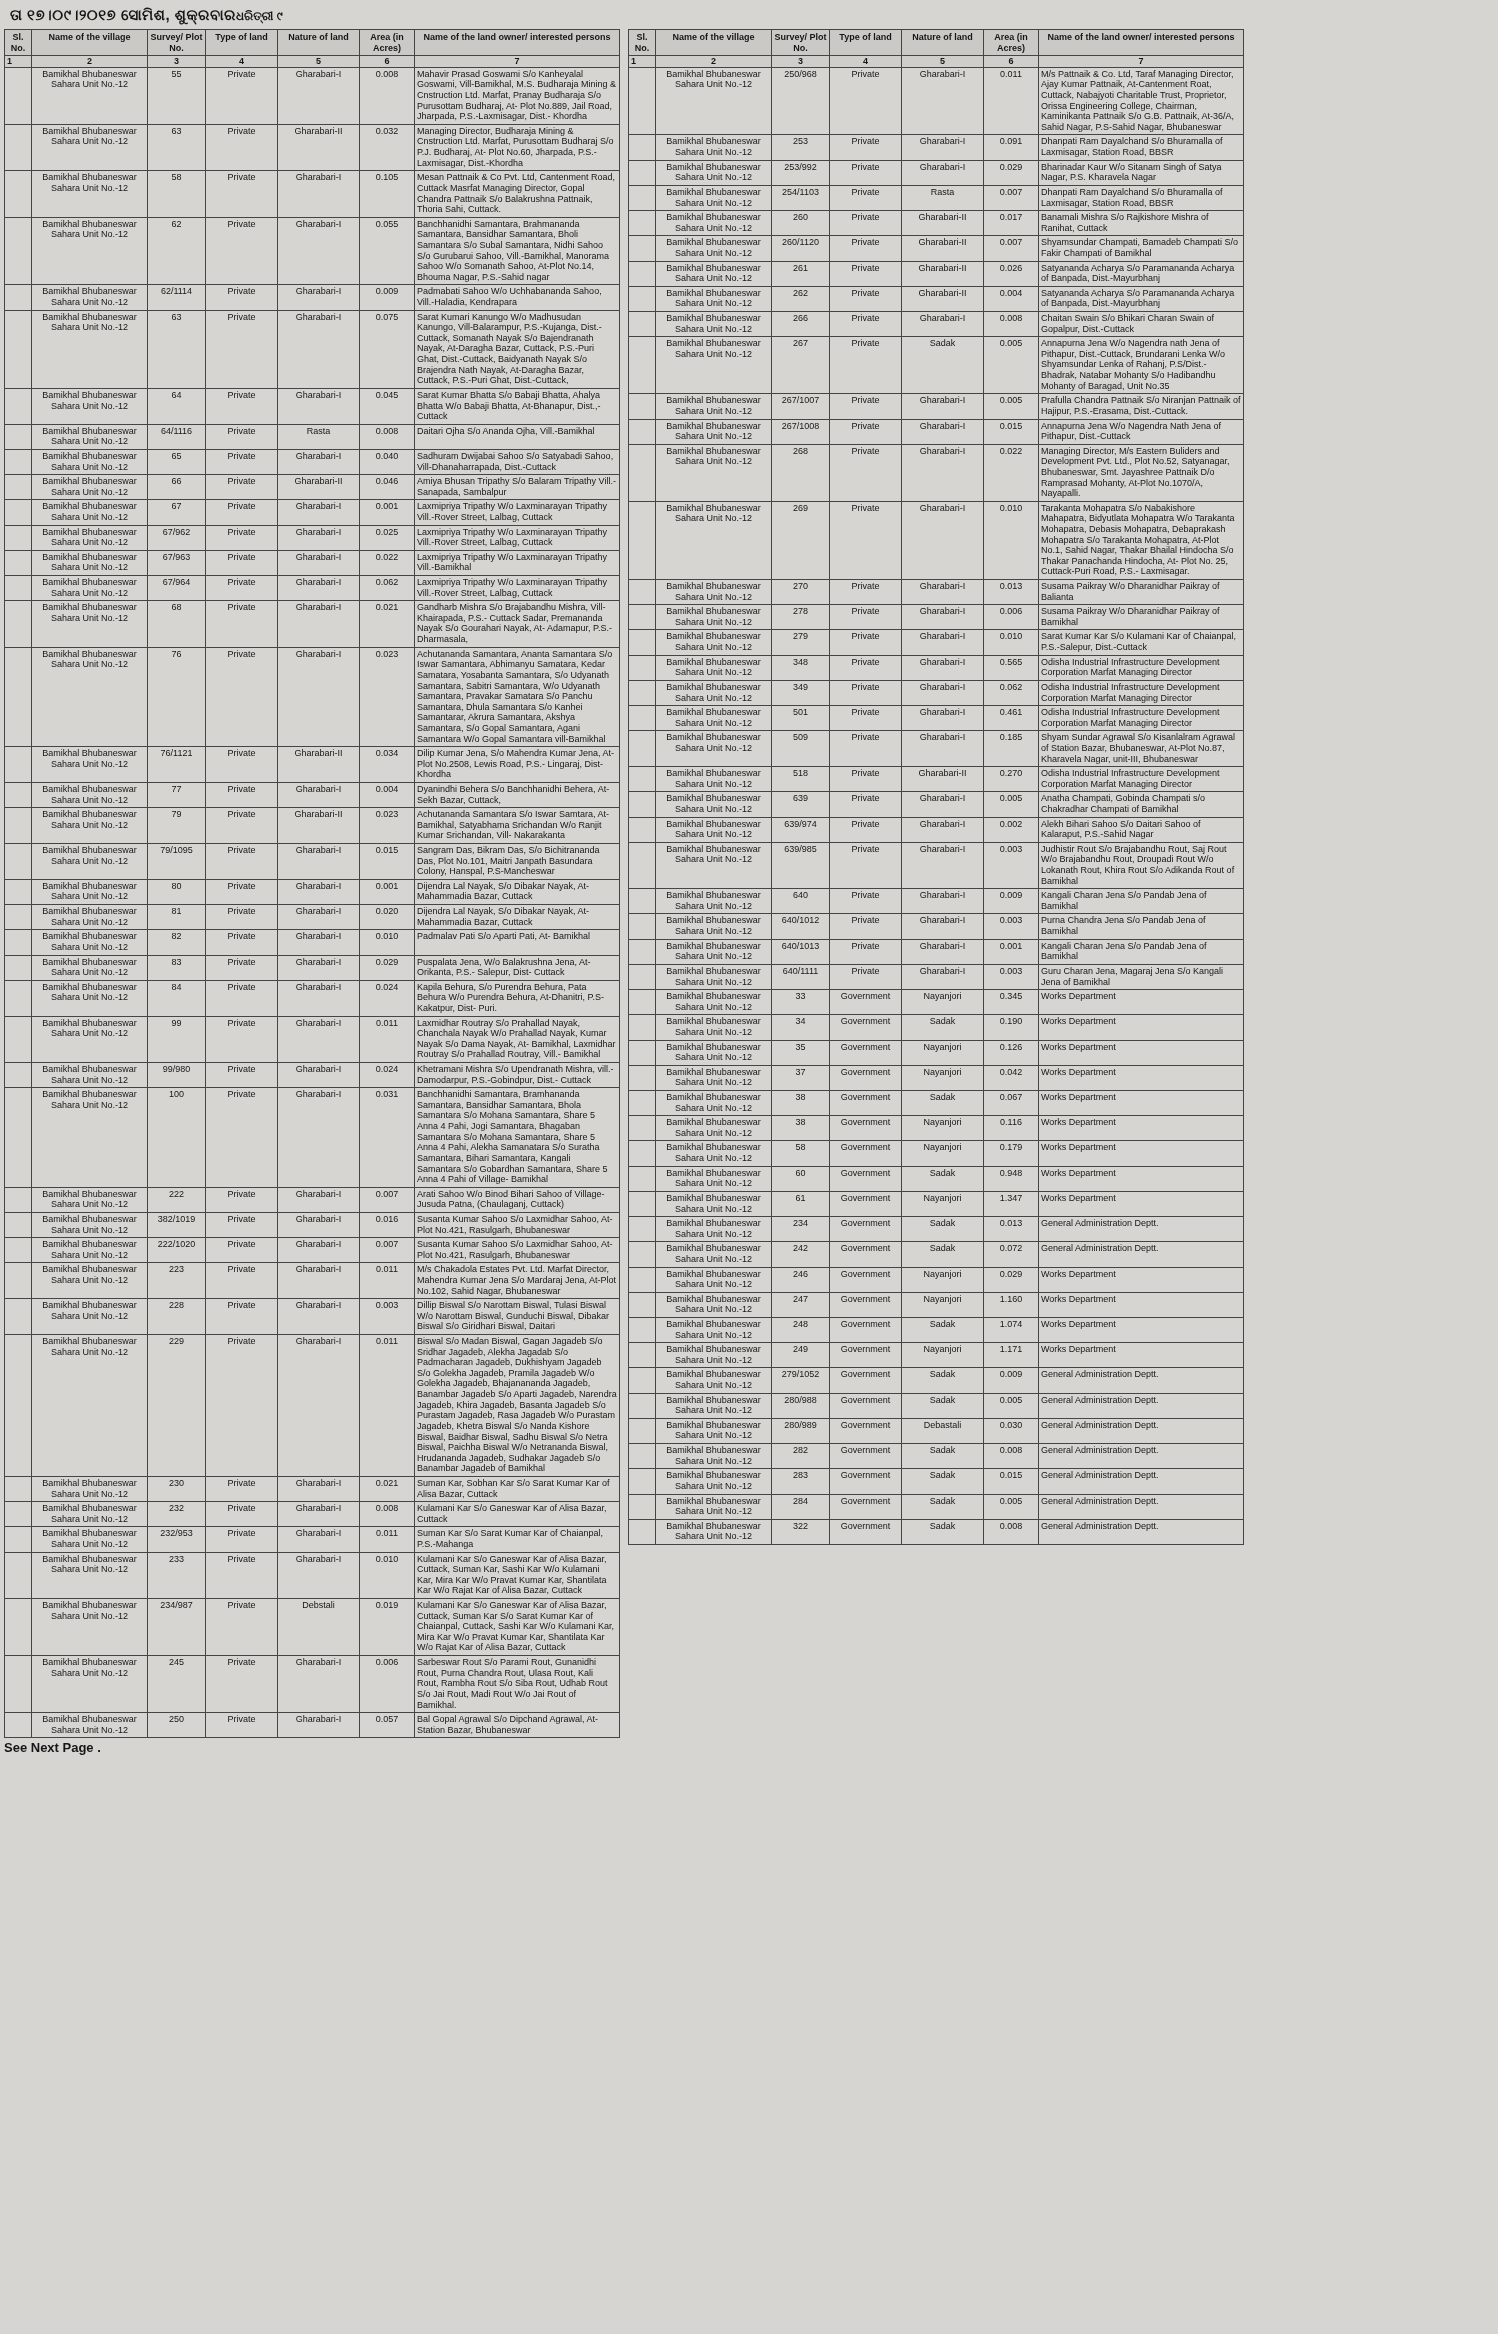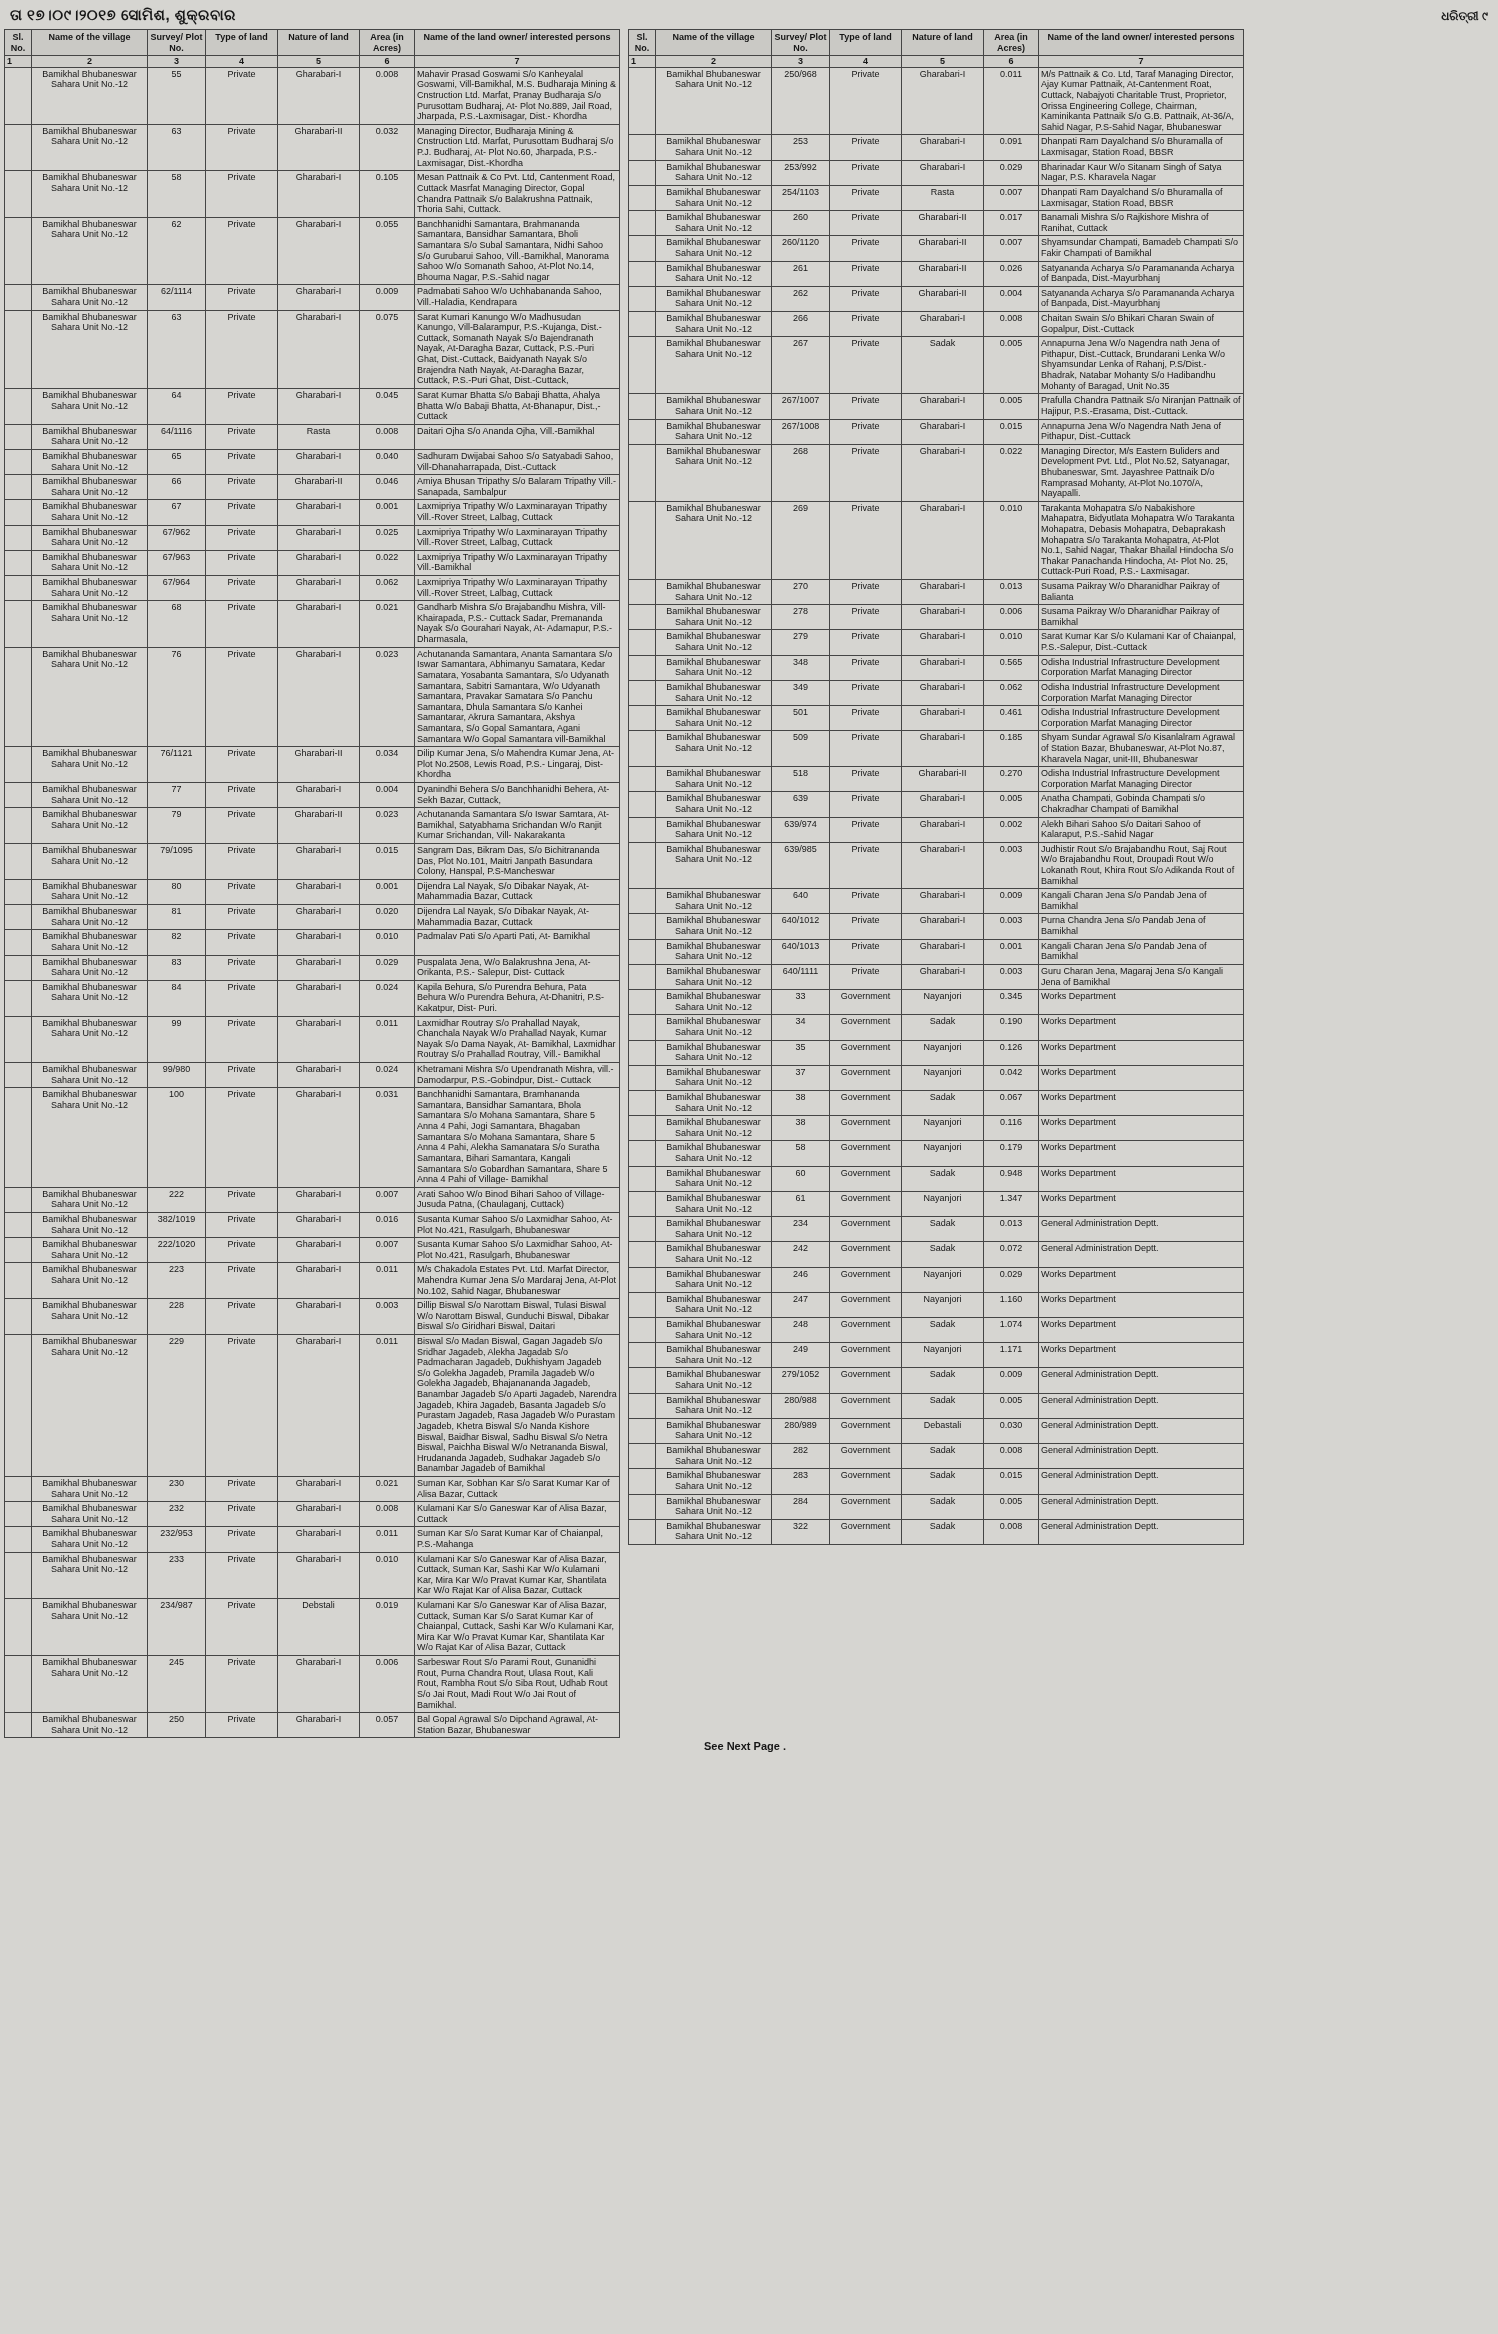--- a/index.html
+++ b/index.html
@@ -12,21 +12,20 @@
     width:1498px;
     min-height:2334px;
     margin:0 auto;
     background:#d6d5d1;
     box-sizing:border-box;
     padding:4px 4px 10px 4px;
     position:relative;
   }
   .page-header{
     display:flex;
-    justify-content:space-between;
     align-items:baseline;
     padding:2px 6px 5px 6px;
   }
   .ph-left{
     font-size:15px;
     font-weight:bold;
     letter-spacing:0.5px;
   }
   .ph-right{
     font-size:12px;
@@ -72,22 +71,22 @@
   .land-table thead tr.numrow th.c5,
   .land-table thead tr.numrow th.c6{text-align:center;}
   td.c0{text-align:center;}
   td.c1{text-align:center;}
   td.c2{text-align:center;}
   td.c3{text-align:center;}
   td.c4{text-align:center;}
   td.c5{text-align:center;}
   td.c6{text-align:left;}
   .see-next{
-    text-align:center;
-    font-size:11px;
+    text-align:left;
+    font-size:13px;
     font-weight:bold;
     padding:2px 8px 0 0;
   }
   col.w0{width:27px;}
   col.w1{width:116px;}
   col.w2{width:58px;}
   col.w3{width:72px;}
   col.w4{width:82px;}
   col.w5{width:55px;}
 </style>

